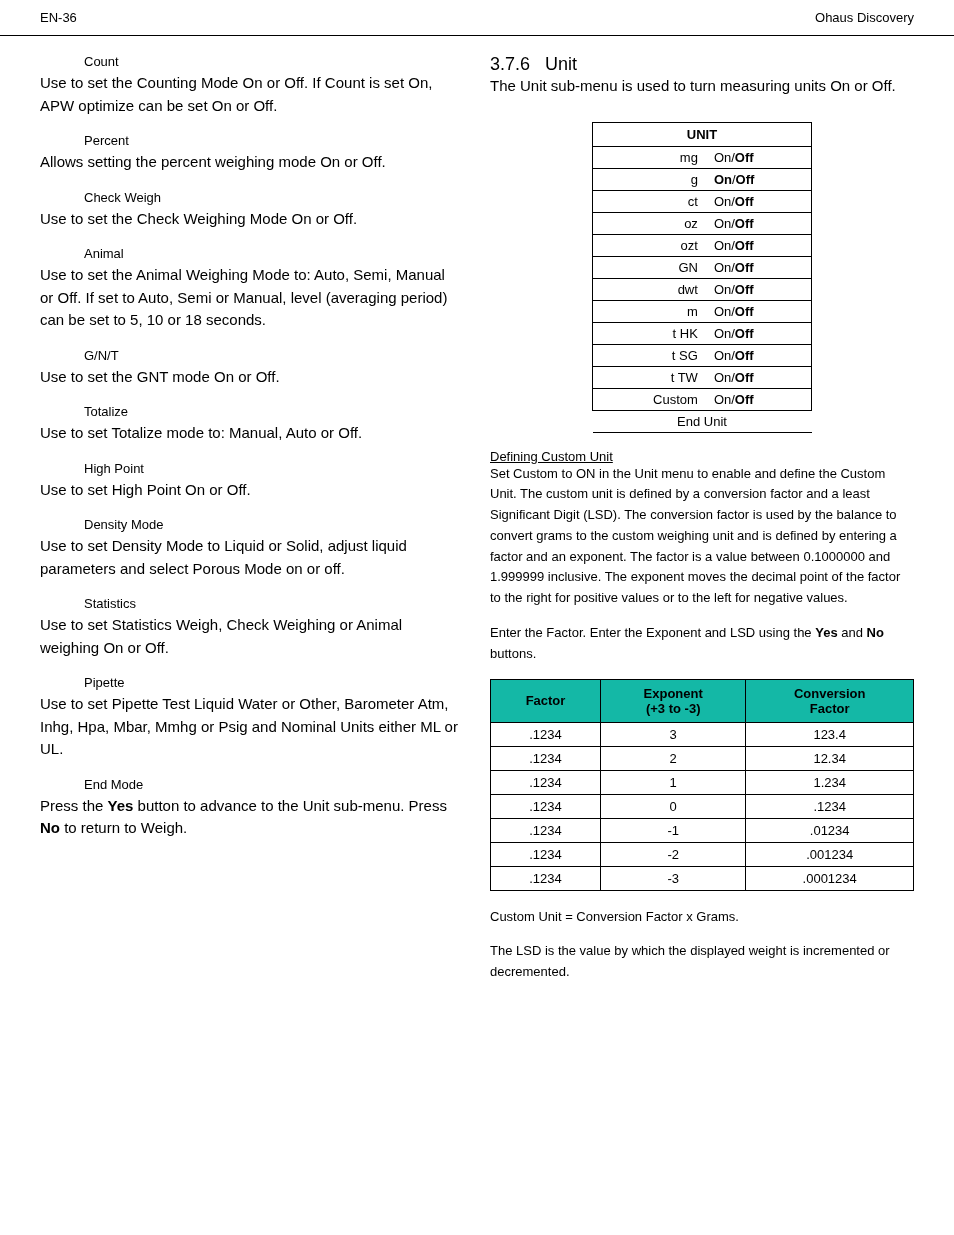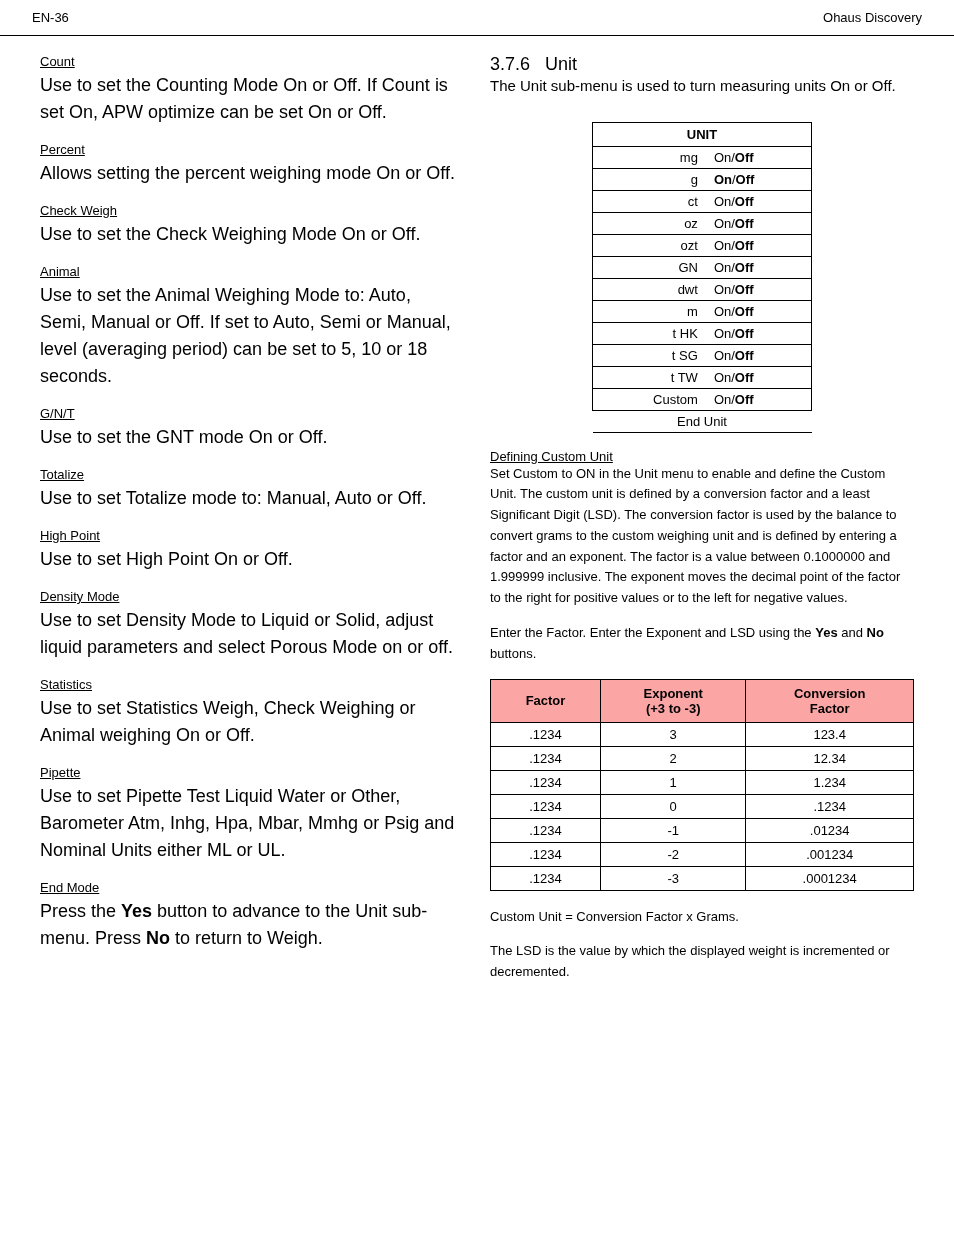--- a/index.html
+++ b/index.html
@@ -9,53 +9,53 @@
       background: #fff;
       color: #000;
       width: 954px;
       min-height: 1235px;
     }
 
     .page-header {
       display: flex;
       justify-content: space-between;
       align-items: center;
-      padding: 10px 32px;
+      padding: 10px 40px;
       border-bottom: 1.5px solid #000;
       margin-bottom: 18px;
     }
 
     .content-wrapper {
       display: flex;
       padding: 0 40px;
       gap: 30px;
     }
 
     .left-column {
       width: 420px;
       flex-shrink: 0;
     }
 
     .right-column {
       flex: 1;
     }
 
     .section-title {
-      text-decoration: underline;
       font-size: 13px;
       margin-bottom: 3px;
       display: inline-block;
+      margin-left: 44px;
     }
 
     .section-block {
       margin-bottom: 16px;
     }
 
     .section-text {
-      font-size: 18px;
+      font-size: 15px;
       line-height: 1.5;
     }
 
     
     .unit-heading {
       font-size: 18px;
       font-weight: normal;
     }
 
     .unit-intro {
@@ -125,21 +125,21 @@
       width: 100%;
       margin-bottom: 16px;
     }
 
     .factor-table th {
       border: 1px solid #000;
       padding: 6px 10px;
       font-size: 13px;
       font-weight: bold;
       text-align: center;
-      background: #fca5a5;
+      background: #14b8a6;
     }
 
     .factor-table td {
       border: 1px solid #000;
       padding: 4px 10px;
       font-size: 13px;
       text-align: center;
     }
 
     .bottom-text {

